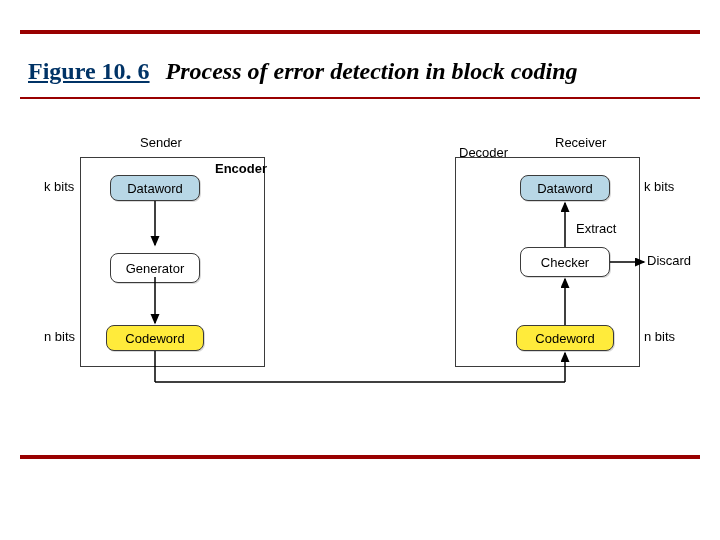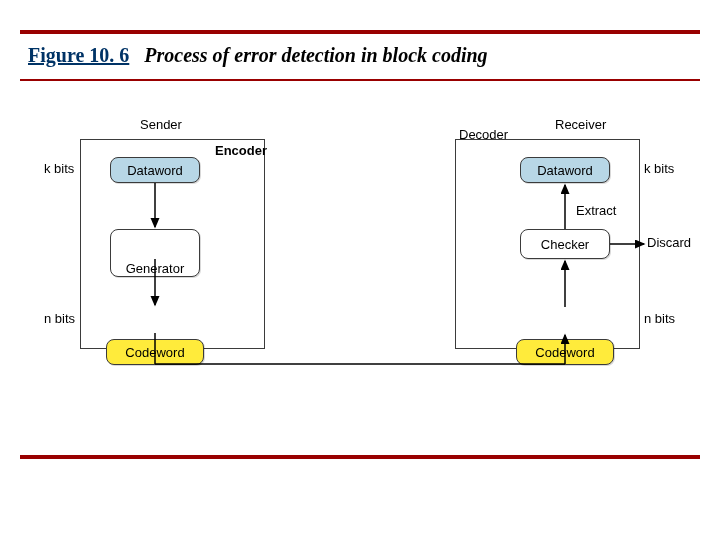--- a/index.html
+++ b/index.html
@@ -11,22 +11,22 @@
     font-family: "Times New Roman", serif;
     background: #fff;
     position: relative;
   }
   .hr-thick {
     height: 4px;
     background: #990000;
     margin: 0 20px;
   }
   .title-row {
-    padding: 10px 28px 12px 28px;
-    font-size: 20px;
+    padding: 24px 28px 12px 28px;
+    font-size: 24px;
   }
   .fignum {
     color: #003366;
     font-weight: bold;
     text-decoration: underline;
     margin-right: 10px;
   }
   .figdesc {
     font-style: italic;
     font-weight: bold;
@@ -49,21 +49,21 @@
     align-items: center;
     justify-content: center;
     border-radius: 8px;
     box-shadow: 1px 1px 0 rgba(0,0,0,0.15);
   }
   .outer {
     position: absolute;
     border: 1.5px solid #3b3b3b;
     background: #fff;
   }
-  .yellow { background: #ffeb3b; margin-top: 32px; }
+  .yellow { background: #ffeb3b; }
   .blue   { background: #b8d7e6; }
   .lbl {
     position: absolute;
     font-size: 13px;
     white-space: nowrap;
   }
   svg.arrows {
     position: absolute;
     left: 0; top: 0;
     width: 720px; height: 290px;
@@ -89,21 +89,21 @@
   <div class="outer" style="left:455px; top:40px; width:185px; height:210px;"></div>
 
   <div class="lbl" style="left:140px; top:18px;">Sender</div>
   <div class="lbl" style="left:555px; top:18px;">Receiver</div>
   <div class="lbl" style="left:215px; top:44px;font-weight:bold;">Encoder</div>
   <div class="lbl" style="left:459px; top:28px;">Decoder</div>
 
   <div class="box blue" style="left:110px; top:58px; width:90px; height:26px;">
     <span>Dataword</span>
   </div>
-  <div class="box" style="left:110px; top:130px; width:90px; height:48px;align-items:flex-end;">
+  <div class="box" style="left:110px; top:136px; width:90px; height:30px;">
     <span>Generator</span>
   </div>
   <div class="box yellow" style="left:106px; top:208px; width:98px; height:26px;">
     <span>Codeword</span>
   </div>
 
   <div class="box blue" style="left:520px; top:58px; width:90px; height:26px;">
     <span>Dataword</span>
   </div>
   <div class="box" style="left:520px; top:130px; width:90px; height:30px;">

